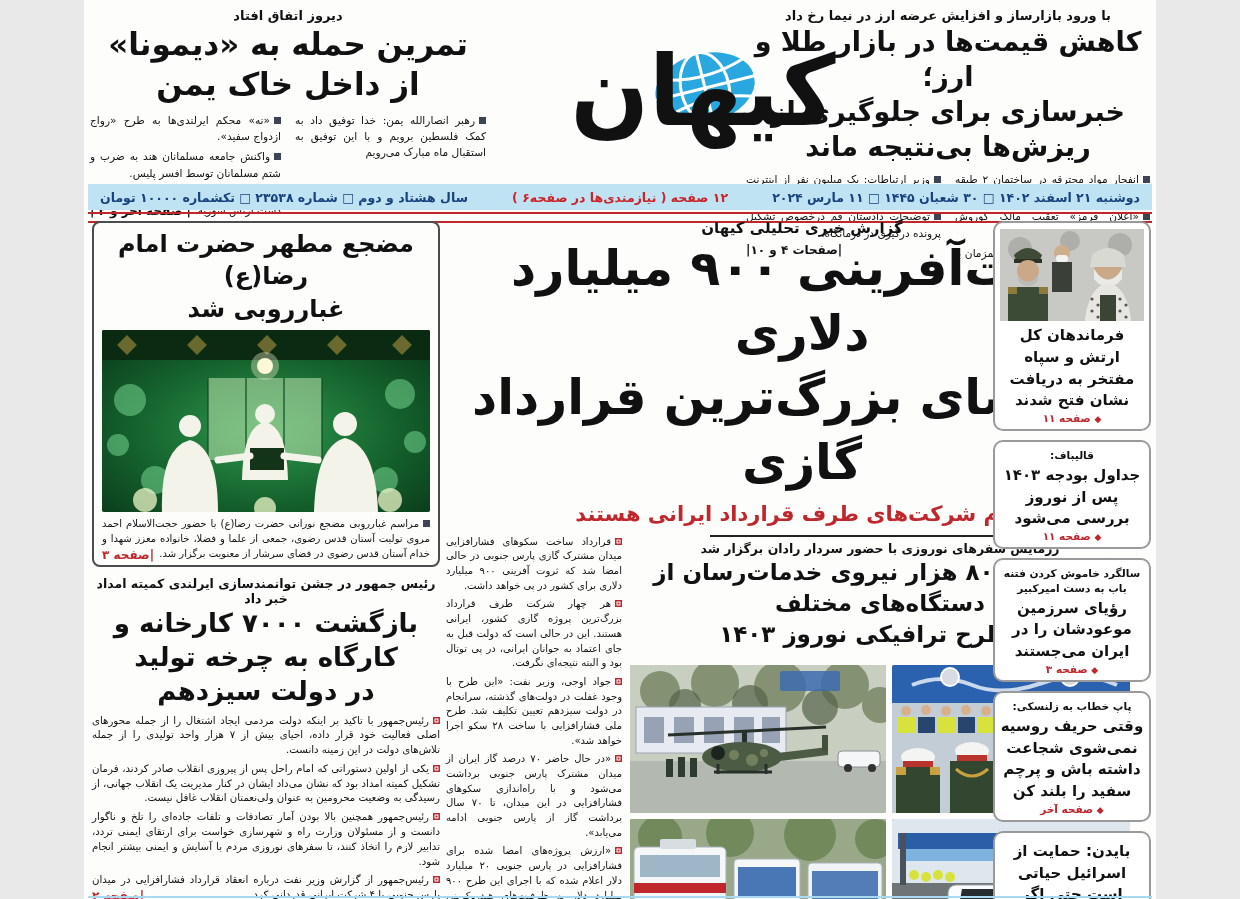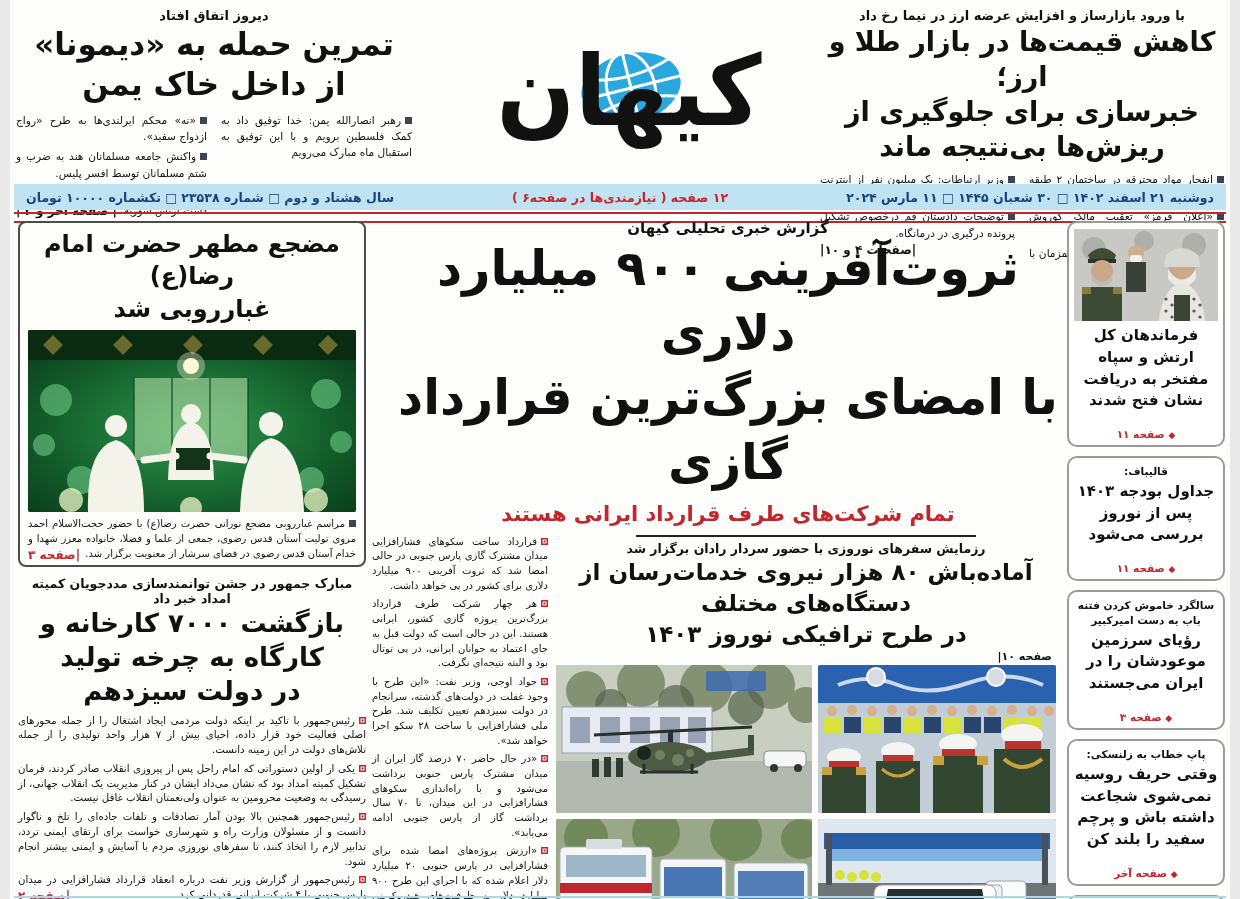--- a/index.html
+++ b/index.html
@@ -1,16 +1,16 @@
 <!DOCTYPE html>
 <html lang="fa" dir="rtl"><head>
 <meta charset="utf-8">
 <style>
   html,body{margin:0;padding:0;background:#e9e9e9;}
-  #page{position:relative;width:1220px;height:899px;background:#fdfdfc;overflow:hidden;
+  #page{position:relative;width:1072px;height:899px;background:#fdfdfc;overflow:hidden;
         direction:rtl;font-family:"DejaVu Sans",sans-serif;color:#111;margin:0 auto;}
   .j{text-align:justify}
   
   .hblock{position:absolute;top:6px}
   #hleft{left:6px;width:396px}
   #hright{right:6px;width:404px}
   .kick-sm{font-size:13px;font-weight:bold;text-align:center;margin:2px 0 1px}
   .hl-head{font-weight:bold;text-align:center;line-height:1.3;letter-spacing:0}
   #hleft .hl-head{font-size:31px}
   #hright .hl-head{font-size:27px}
@@ -74,21 +74,21 @@
   #photoblock .pnum{font-size:11px;font-weight:bold;text-align:right;direction:ltr;margin:0 4px -2px}
   #photogrid{display:grid;direction:ltr;grid-template-columns:256px 238px;
              grid-template-rows:148px 184px;gap:6px;margin-top:4px}
   #photogrid .photo{width:100%;height:100%}
   
   #sidebar{position:absolute;right:5px;top:221px;width:158px;display:flex;flex-direction:column;gap:9px}
   .sbox{border:2px solid #9a9a9a;border-radius:10px;padding:6px 5px 5px;text-align:center;
         background:#fff;box-sizing:border-box}
   .sbox .sk{font-size:10.6px;font-weight:bold;line-height:1.4}
   .sbox .sh{font-size:15px;font-weight:bold;line-height:1.45;margin-top:2px}
-  .sbox .sp{color:#c0272d;font-size:10.5px;font-weight:bold;margin-top:16px}
+  .sbox .sp{color:#c0272d;font-size:10.5px;font-weight:bold;margin-top:0}
   .sbox .sp .dm{color:#c0272d;font-size:9px}
   #sbphoto{width:100%;height:92px;margin-bottom:4px}
   svg{display:block}
 </style>
 </head>
 <body>
 
 <div id="page">
 
   <div class="hblock" id="hleft">
@@ -211,21 +211,21 @@
           <path d="M118 130 L150 126 M218 130 L184 126" stroke="#f3f3ea" stroke-width="7" stroke-linecap="round"></path>
         </svg>
       </div>
       <p class="cap j">
         <span class="mk"></span><span>مراسم غبارروبی مضجع نورانی حضرت رضا(ع) با حضور حجت‌الاسلام احمد مروی تولیت آستان قدس رضوی، جمعی از علما و فضلا، خانواده معزز شهدا و خدام آستان قدس رضوی در فضای سرشار از معنویت برگزار شد.</span>
         <span class="pref red">|صفحه ۳</span>
       </p>
     </div>
 
     <div id="factory">
-      <div class="kick-sm">مبارک جمهور در جشن توانمندسازی مددجویان کمیته امداد خبر داد</div>
+      <div class="kick-sm">رئیس جمهور در جشن توانمندسازی ایرلندی کمیته امداد خبر داد</div>
       <div class="fa-head">
         <span>بازگشت ۷۰۰۰ کارخانه و کارگاه به چرخه تولید</span><br>
         <span>در دولت سیزدهم</span>
       </div>
       <ul class="blist">
         <li><span class="mk red"></span><span>رئیس‌جمهور با تاکید بر اینکه دولت مردمی ایجاد اشتغال را از جمله محورهای اصلی فعالیت خود قرار داده، احیای بیش از ۷ هزار واحد تولیدی را از جمله تلاش‌های دولت در این زمینه دانست.</span></li>
         <li><span class="mk red"></span><span>یکی از اولین دستوراتی که امام راحل پس از پیروزی انقلاب صادر کردند، فرمان تشکیل کمیته امداد بود که نشان می‌داد ایشان در کنار مدیریت یک انقلاب جهانی، از رسیدگی به وضعیت محرومین به عنوان ولی‌نعمتان انقلاب غافل نیست.</span></li>
         <li><span class="mk red"></span><span>رئیس‌جمهور همچنین بالا بودن آمار تصادفات و تلفات جاده‌ای را تلخ و ناگوار دانست و از مسئولان وزارت راه و شهرسازی خواست برای ارتقای ایمنی تردد، تدابیر لازم را اتخاذ کنند، تا سفرهای نوروزی مردم با آسایش و ایمنی بیشتر انجام شود.</span></li>
         <li><span class="mk red"></span><span>رئیس‌جمهور از گزارش وزیر نفت درباره انعقاد قرارداد فشارافزایی در میدان پارس جنوبی با ۴ شرکت ایرانی قدردانی کرد.</span><span class="pref red">|صفحه ۲</span></li>
       </ul>

